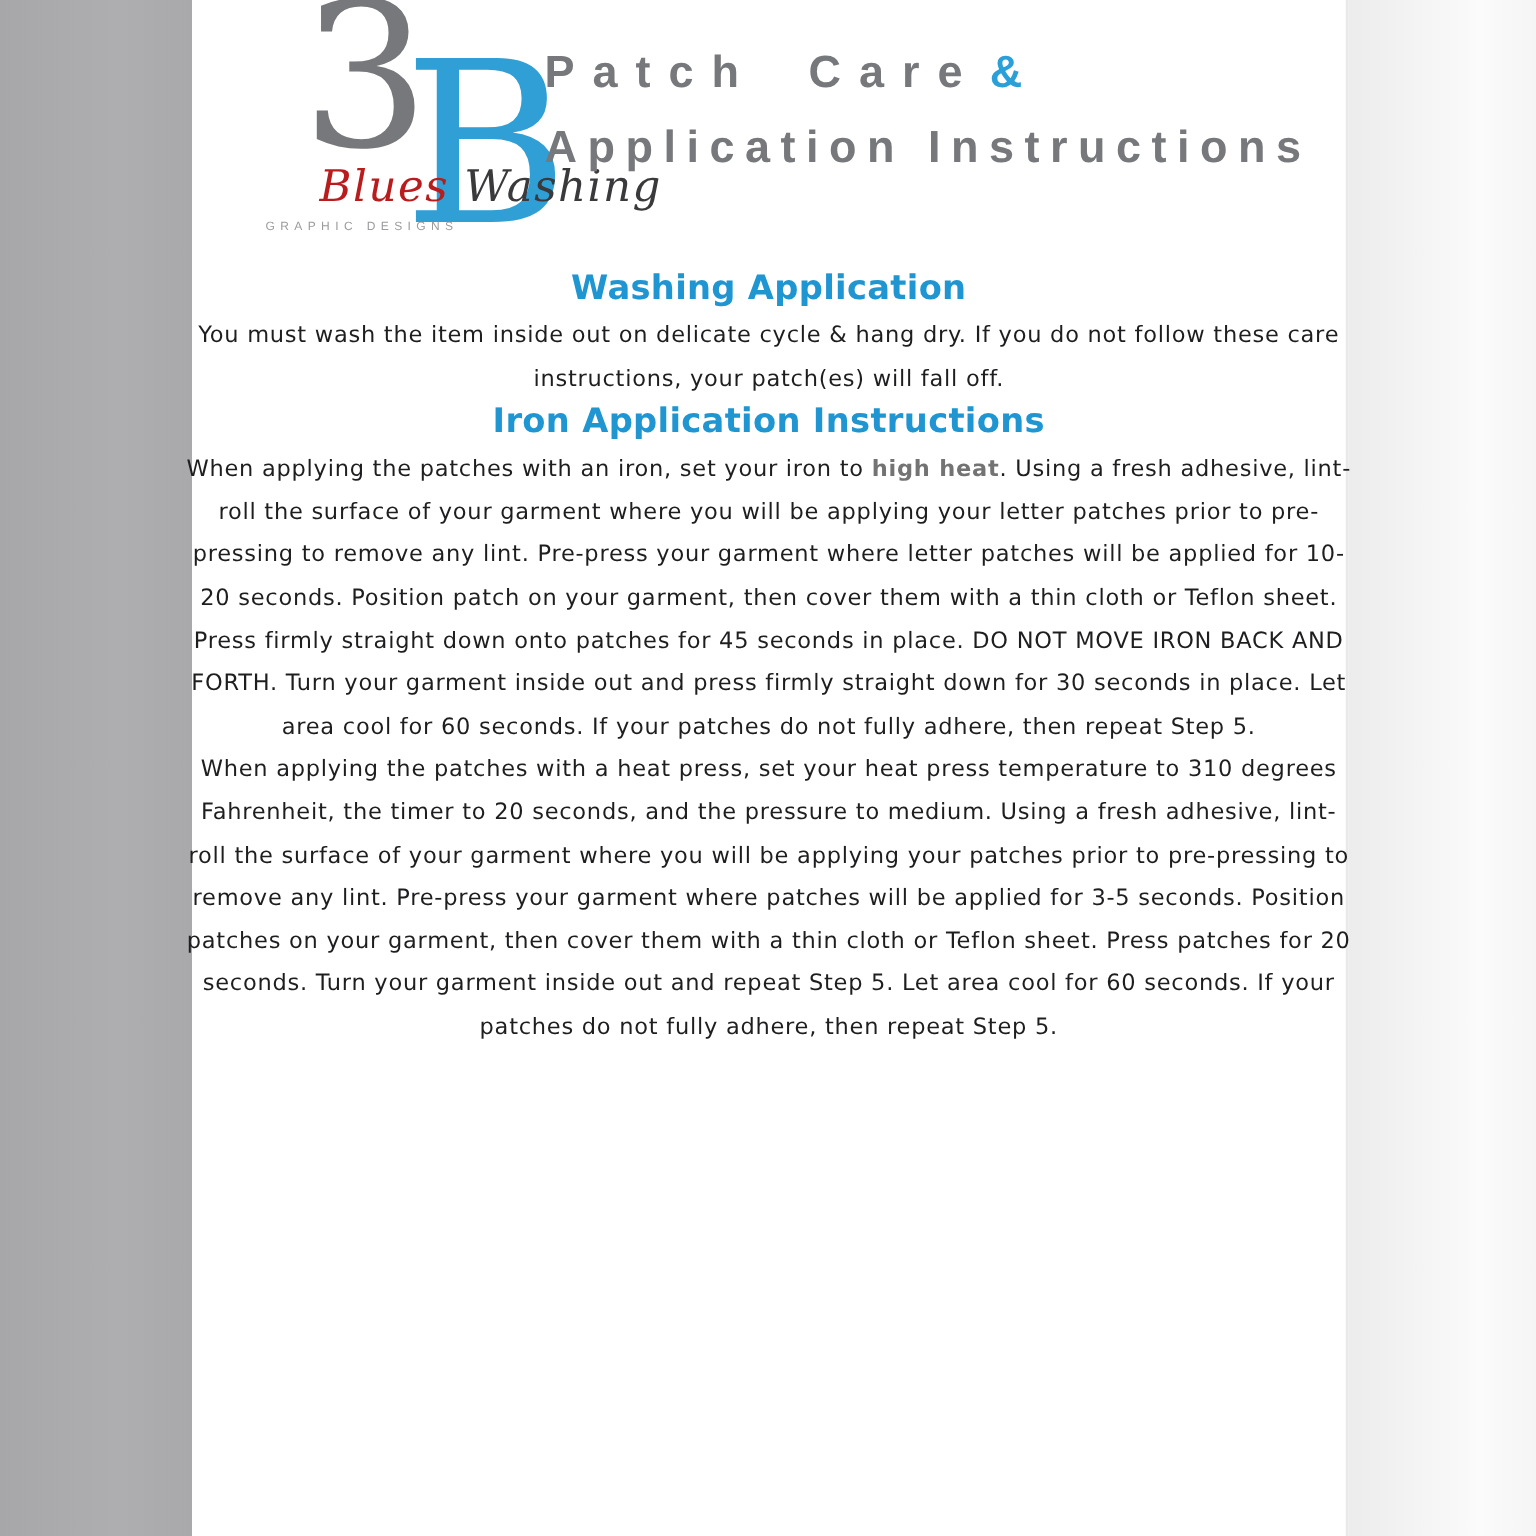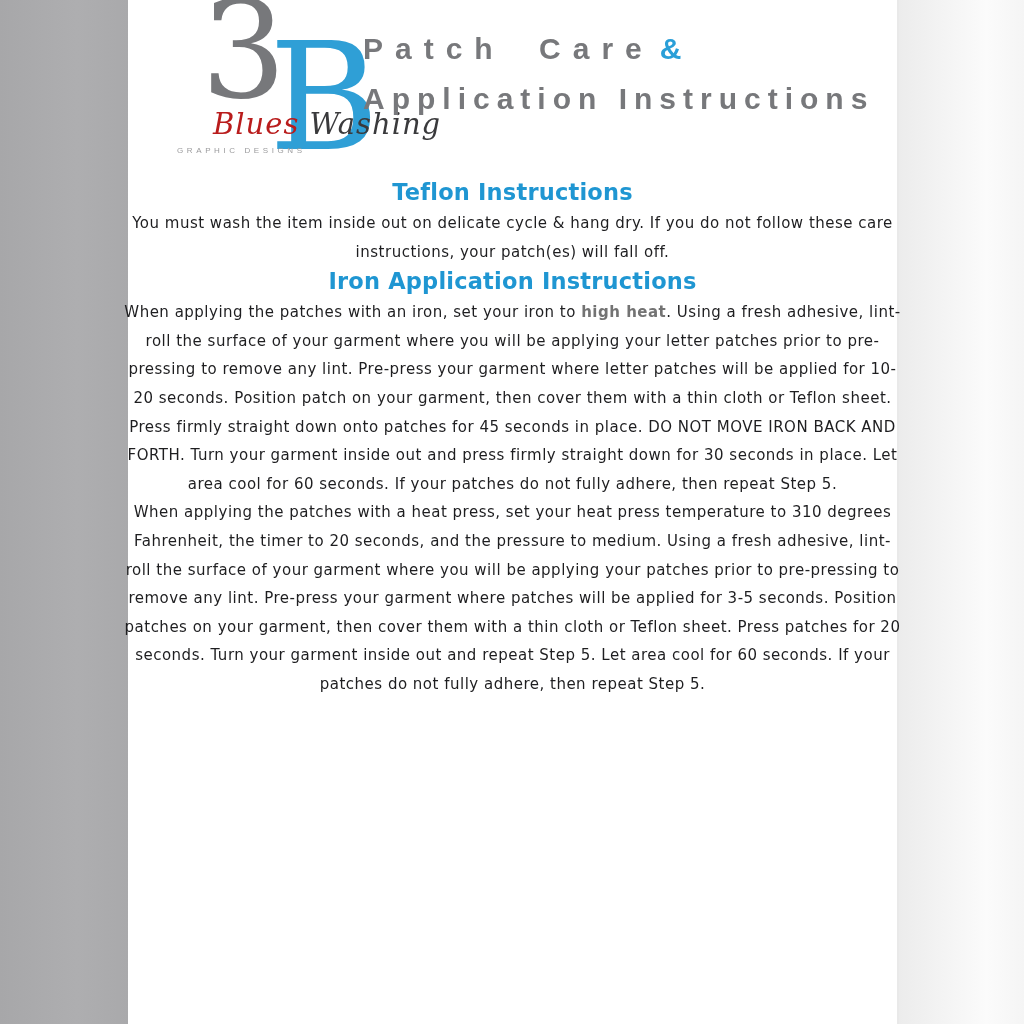--- a/index.html
+++ b/index.html
@@ -110,21 +110,21 @@
         <span class="title-line title-line1">
           <span>Patch Care</span><span class="amp">&amp;</span>
         </span>
         <span class="title-line title-line2">Application Instructions</span>
       </h1>
     </header>
 
     <main class="content">
 
       <section>
-        <h2 class="section-heading">Teflon Instructions</h2>
+        <h2 class="section-heading">Washing Application</h2>
         <p class="section-body">You must wash the item inside out on delicate cycle &amp; hang dry.  If you do not follow these care instructions, your patch(es) will fall off.</p>
       </section>
 
       <section>
         <h2 class="section-heading">Iron Application Instructions</h2>
         <p class="section-body"><span>When applying the patches with an iron, set your iron to </span><strong>high heat</strong><span>.  Using a fresh adhesive, lint-roll the surface of your garment where you will be applying your letter patches prior to pre-pressing to remove any lint.  Pre-press your garment where letter patches will be applied for 10-20 seconds.  Position patch on your garment, then cover them with a thin cloth or Teflon sheet.  Press firmly straight down onto patches for 45 seconds in place.  DO NOT MOVE IRON BACK AND FORTH.  Turn your garment inside out and press firmly straight down for 30 seconds in place.  Let area cool for 60 seconds.  If your patches do not fully adhere, then repeat Step 5.</span></p>
       </section>
 
       <section>
         <p class="section-body">When applying the patches with a heat press, set your heat press temperature to 310 degrees Fahrenheit, the timer to 20 seconds, and the pressure to medium.  Using a fresh adhesive, lint-roll the surface of your garment where you will be applying your patches prior to pre-pressing to remove any lint.  Pre-press your garment where patches will be applied for 3-5 seconds.  Position patches on your garment, then cover them with a thin cloth or Teflon sheet.  Press patches for 20 seconds.  Turn your garment inside out and repeat Step 5.  Let area cool for 60 seconds. If your patches do not fully adhere, then repeat Step 5.</p>

